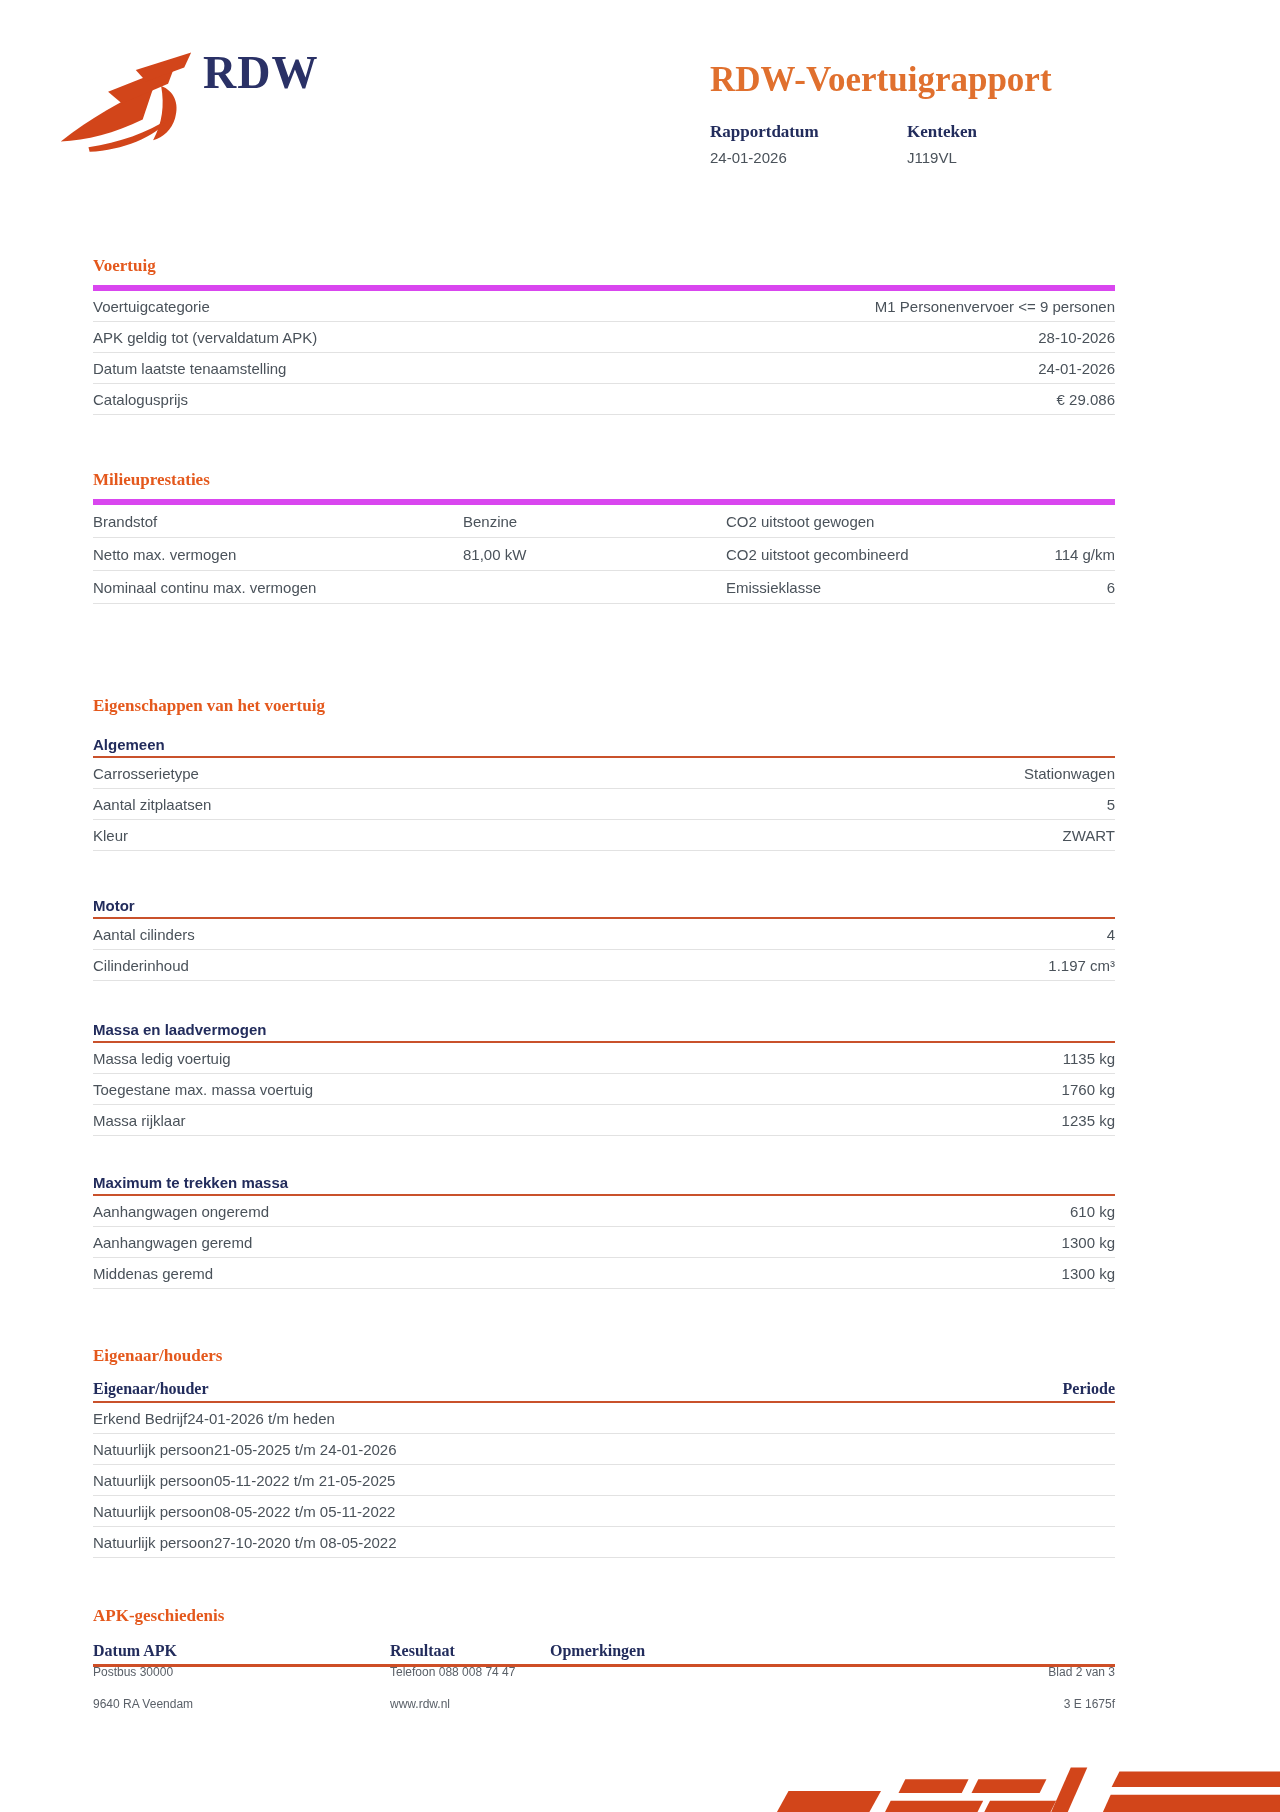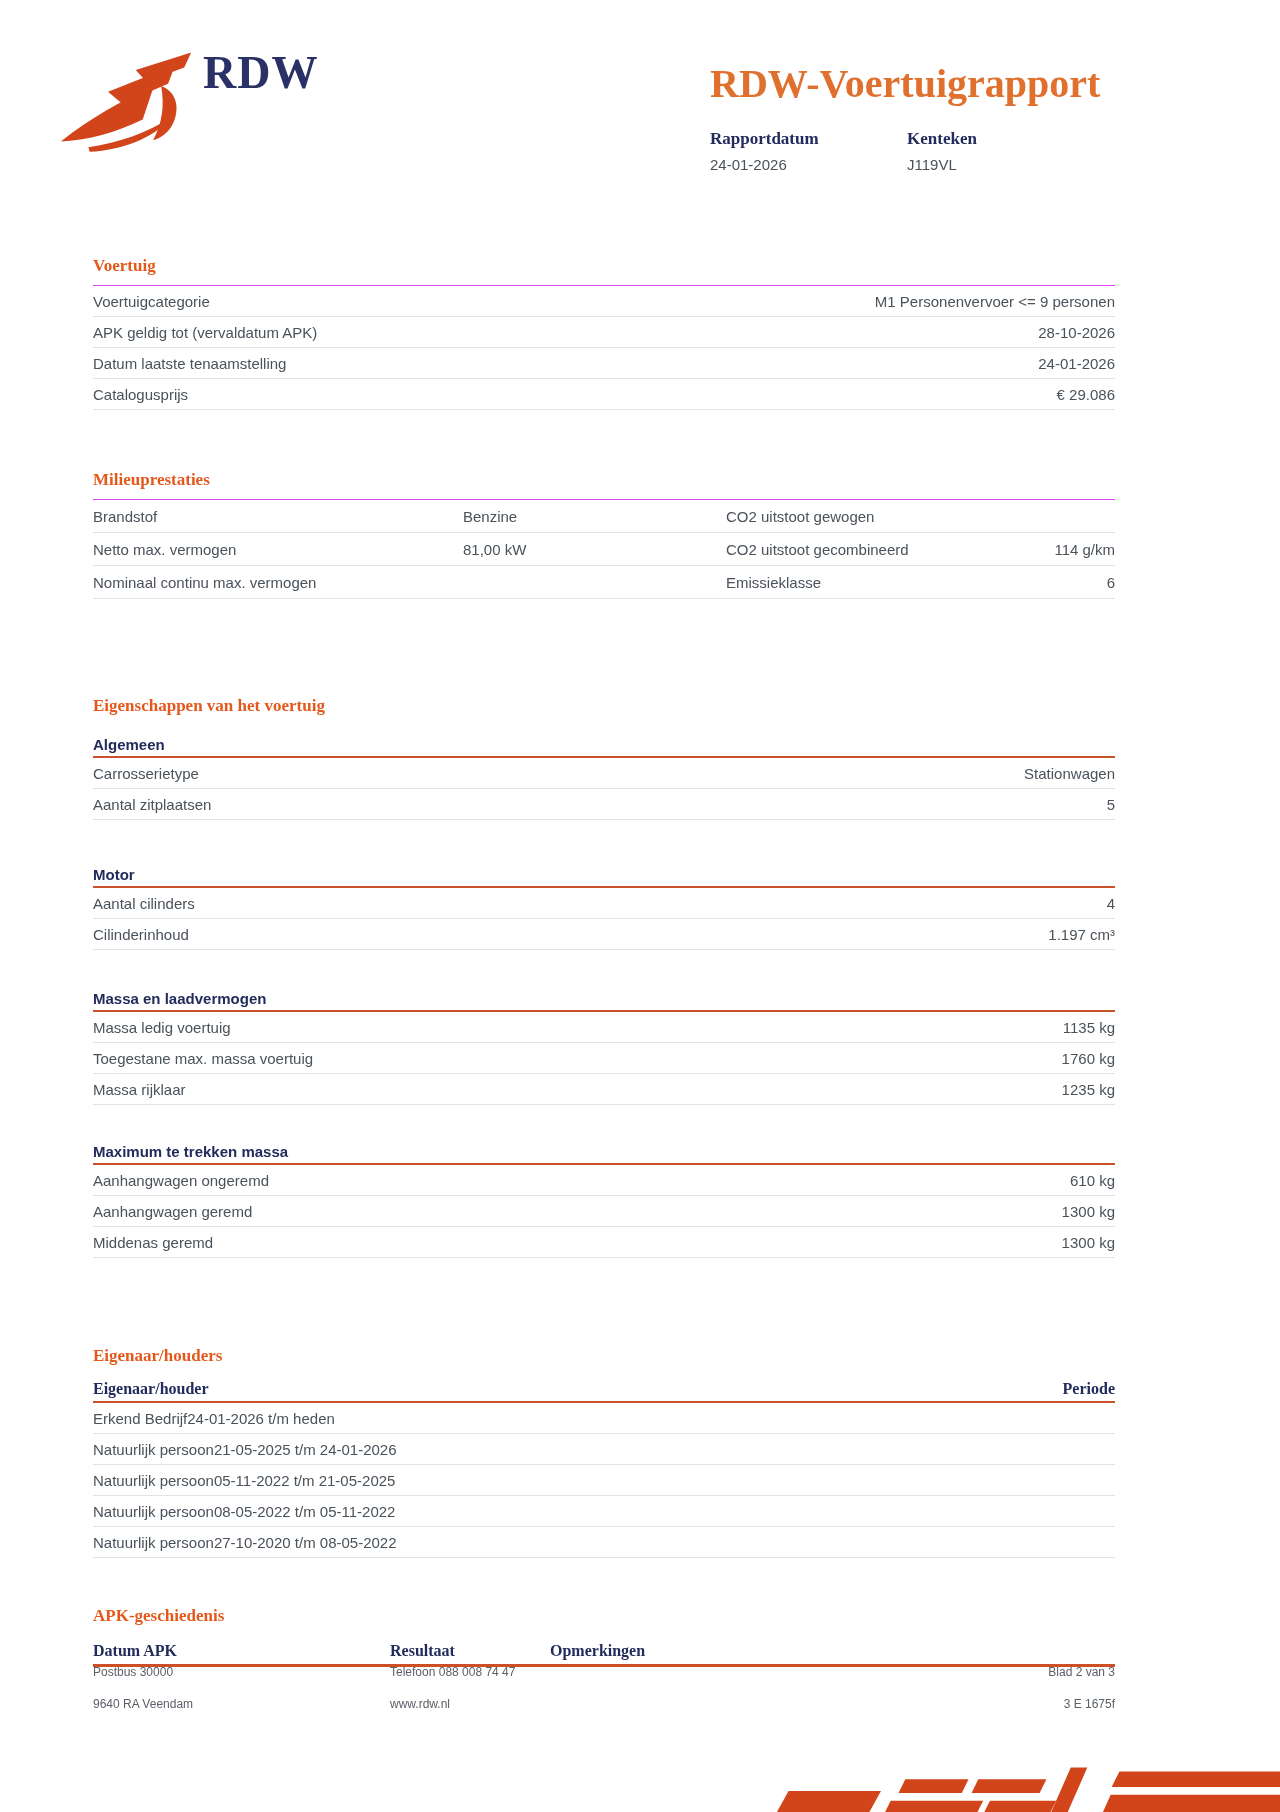--- a/index.html
+++ b/index.html
@@ -14,21 +14,21 @@
   .logo-wrap { left:55px; top:46px; width:250px; height:120px; }
   .logo-feather { position:absolute; left:0; top:4px; width:150px; height:116px; }
   .logo-text {
     position:absolute; left:148px; top:0px;
     font-family:"Liberation Serif", serif; font-weight:bold;
     font-size:46px; color:#2a3166; letter-spacing:1px;
   }
   .title-block { left:710px; top:60px; width:420px; }
   .doc-title {
     font-family:"Liberation Serif", serif; font-weight:bold;
-    font-size:40px; color:#e0702e; white-space:nowrap;
+    font-size:35px; color:#e0702e; white-space:nowrap;
   }
   .meta { display:flex; margin-top:22px; }
   .meta-col { width:197px; }
   .meta-label {
     font-family:"Liberation Serif", serif; font-weight:bold;
     font-size:17px; color:#222c5c;
   }
   .meta-value { margin-top:7px; font-size:15px; color:#4a525a; }
 
   
@@ -36,21 +36,21 @@
   .sec-title {
     font-family:"Liberation Serif", serif; font-weight:bold;
     font-size:17px; color:#e4581c;
   }
   .sub-title {
     font-weight:bold; font-size:15px; color:#222c5c;
     font-family:"Liberation Sans", sans-serif;
   }
   .orange-rule { border:none; border-top:2px solid #c9512b; margin-top:3px; }
   .kv-table { width:100%; }
-  .kv-table.hairline-top { border-top:1px solid #d946ef; }
+  .kv-table.hairline-top { border-top:6px solid #d946ef; }
   .kv-row {
     display:flex; justify-content:space-between; align-items:center;
     height:31px; border-bottom:1px solid #e2e2e2; font-size:15px;
   }
   .kv-row .lbl { color:#4a525a; }
   .kv-row .val { color:#4a525a; text-align:center; }
 
   
   .env-row {
     display:grid; grid-template-columns:370px 263px 280px 1fr;
@@ -167,20 +167,24 @@
   <div class="sub-title" style="margin-top:20px">Algemeen</div>
   <hr class="orange-rule">
   <div class="kv-table">
     <div class="kv-row">
       <span class="lbl">Carrosserietype</span>
       <span class="val">Stationwagen</span>
     </div>
     <div class="kv-row">
       <span class="lbl">Aantal zitplaatsen</span>
       <span class="val">5</span>
+    </div>
+    <div class="kv-row">
+      <span class="lbl">Kleur</span>
+      <span class="val">ZWART</span>
     </div>
   </div>
 
   <div class="sub-title" style="margin-top:46px">Motor</div>
   <hr class="orange-rule">
   <div class="kv-table">
     <div class="kv-row">
       <span class="lbl">Aantal cilinders</span>
       <span class="val">4</span>
     </div>

